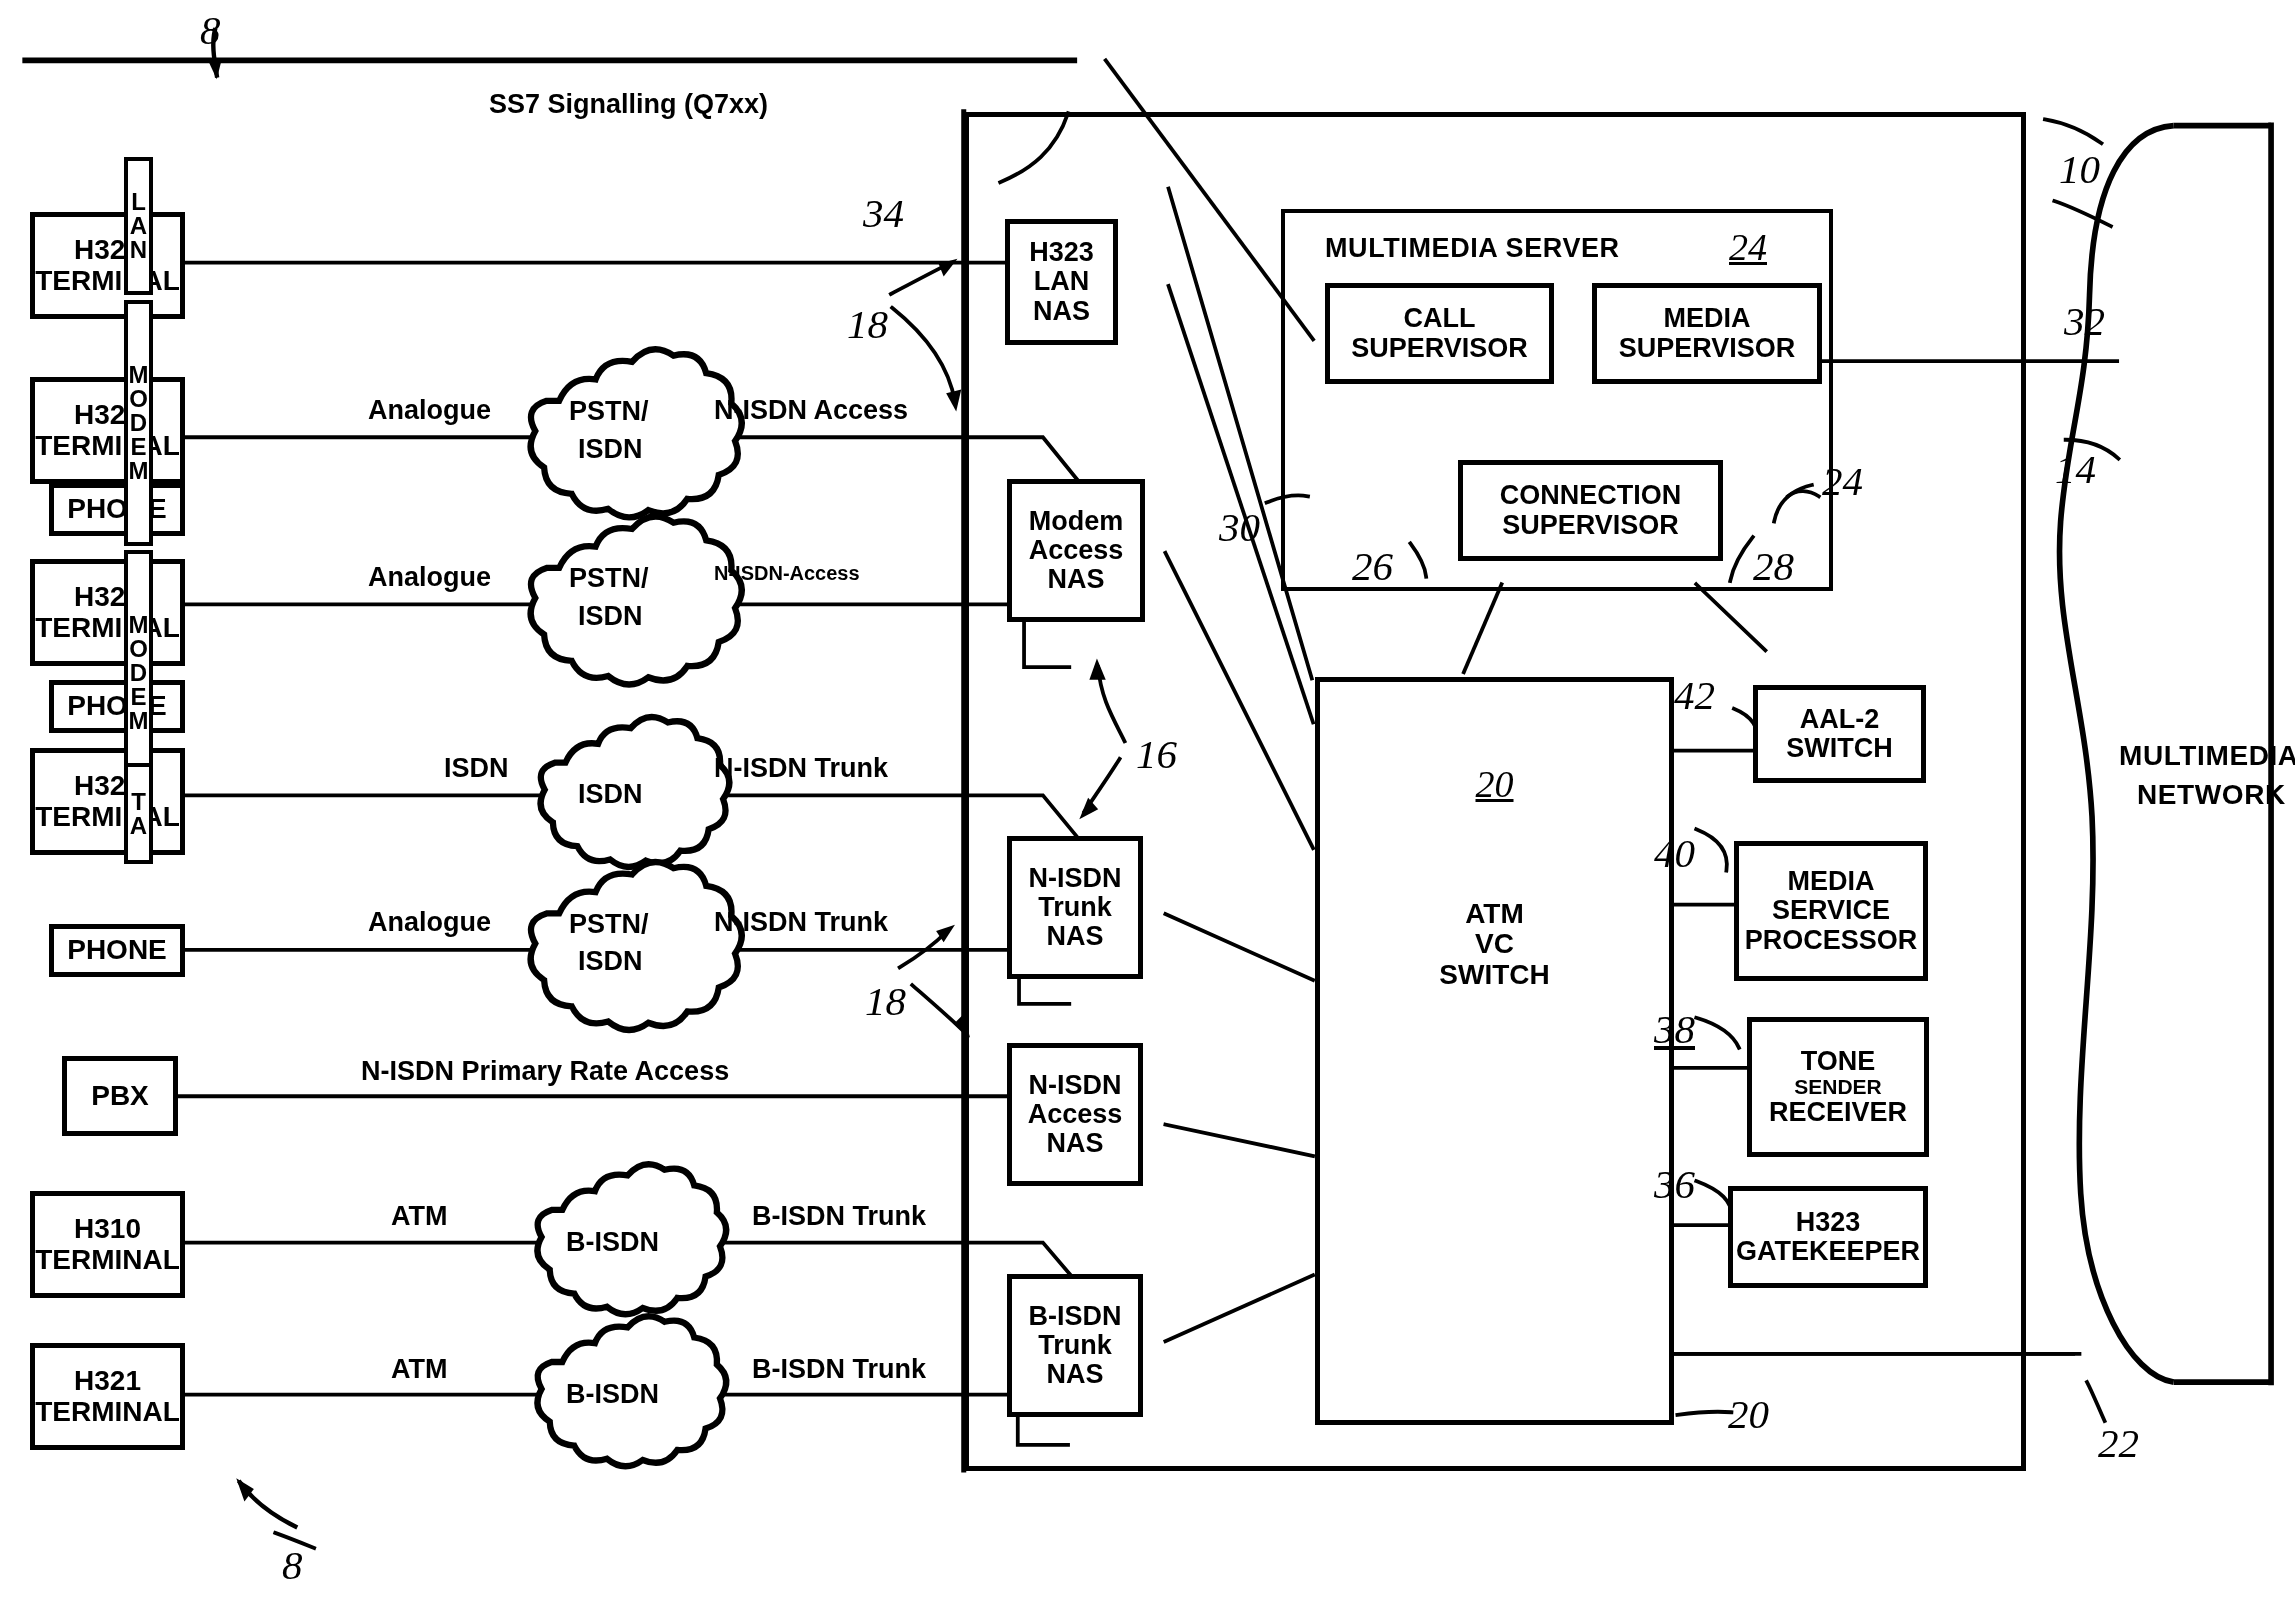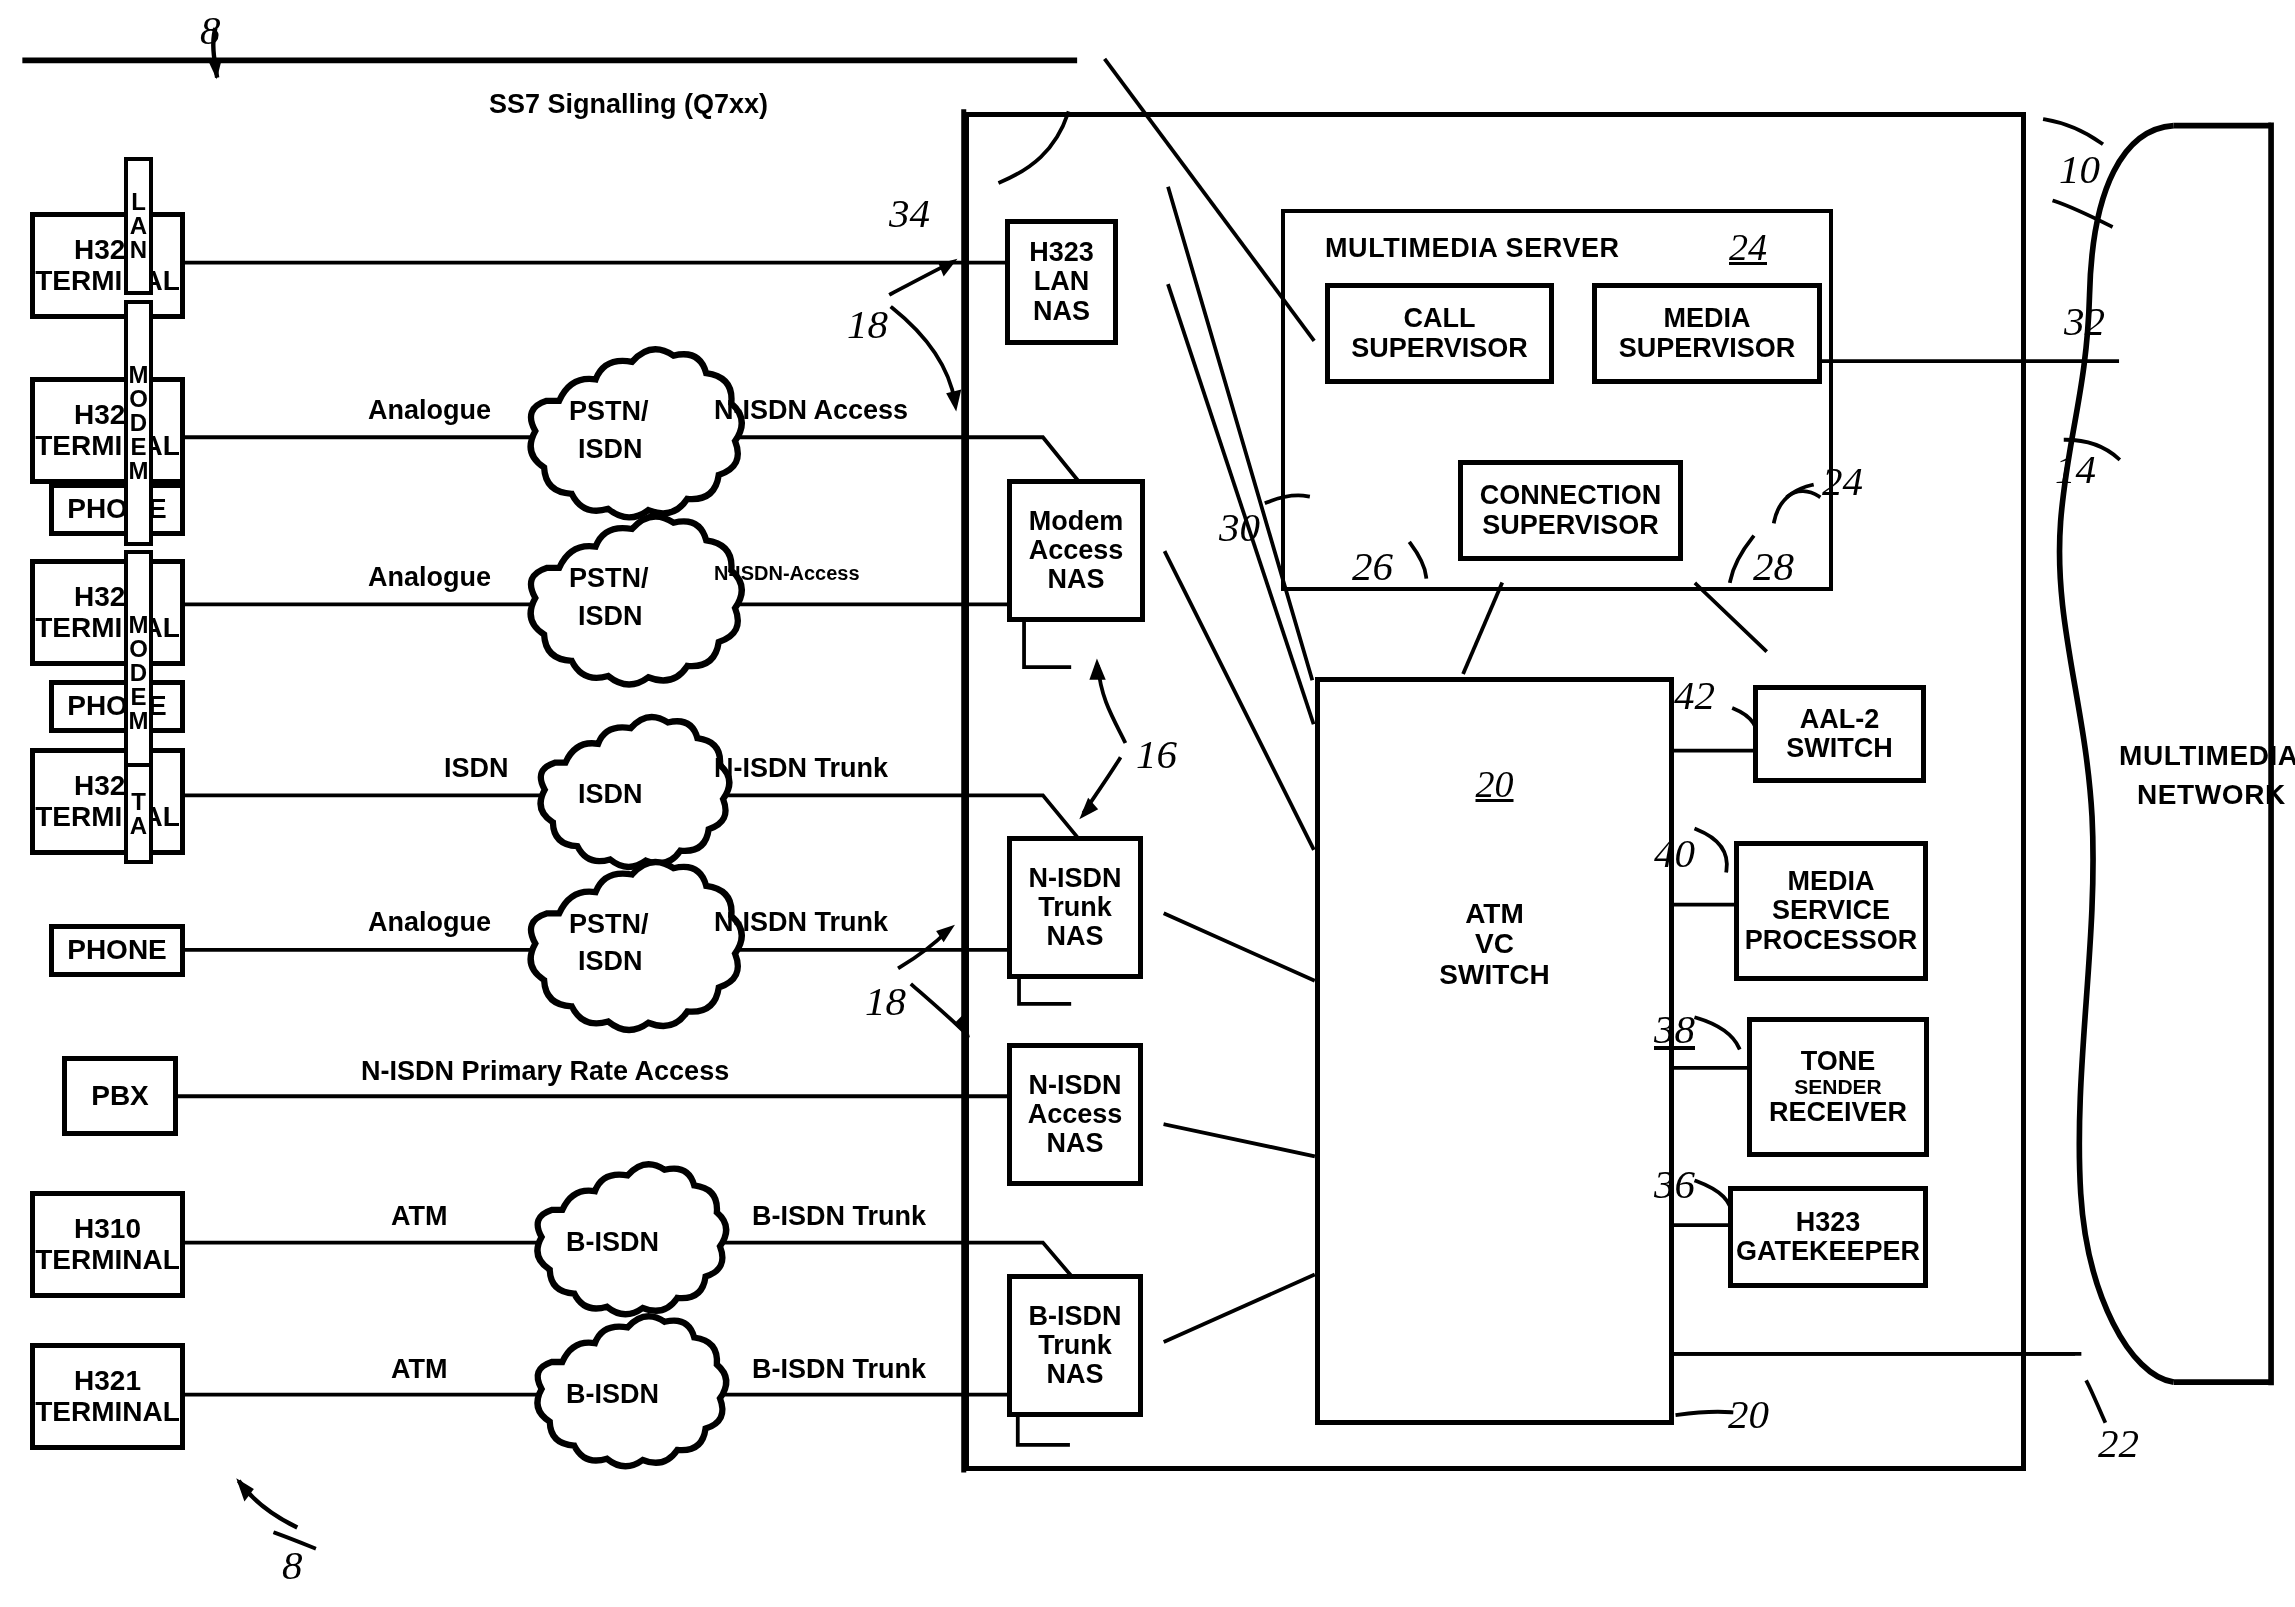--- a/index.html
+++ b/index.html
@@ -202,21 +202,21 @@
     </g>
   </svg>
 
   <div class="frame" style="left:964px;top:112px;width:1062px;height:1359px;border-width:5.7px;"></div>
 
   <div class="lbl" style="left:489px;top:89px;font-size:27px;">SS7 Signalling (Q7xx)</div>
 
 
   <div class="refnum" style="left:200px;top:6.3px;font-size:41px;">8</div>
   <div class="refnum" style="left:282px;top:1541px;font-size:41px;">8</div>
-  <div class="refnum" style="left:863px;top:189px;font-size:41px;margin-left:26px;">34</div>
+  <div class="refnum" style="left:863px;top:189px;font-size:41px;">34</div>
   <div class="refnum" style="left:847px;top:300px;font-size:41px;">18</div>
   <div class="refnum" style="left:865px;top:977px;font-size:41px;">18</div>
   <div class="refnum" style="left:1136px;top:730px;font-size:41px;">16</div>
   <div class="refnum" style="left:2059px;top:145px;font-size:41px;">10</div>
   <div class="refnum" style="left:2064px;top:297px;font-size:41px;">32</div>
   <div class="refnum" style="left:2055px;top:445px;font-size:41px;text-align:center;">14</div>
   <div class="refnum" style="left:2098px;top:1419px;font-size:41px;">22</div>
   <div class="refnum" style="left:1822px;top:457px;font-size:41px;">24</div>
   <div class="refnum" style="left:1728px;top:1390px;font-size:41px;">20</div>
 
@@ -377,21 +377,21 @@
   <div class="box thick" style="left:1325px;top:283px;width:229px;height:101px;">
     <span style="font-size:27px;">CALL</span>
     <span style="font-size:27px;">SUPERVISOR</span>
   </div>
 
   <div class="box thick" style="left:1592px;top:283px;width:230px;height:101px;">
     <span style="font-size:27px;">MEDIA</span>
     <span style="font-size:27px;">SUPERVISOR</span>
   </div>
 
-  <div class="box thick" style="left:1458px;top:460px;width:225px;height:101px;">
+  <div class="box thick" style="left:1458px;top:460px;width:265px;height:101px;">
     <span style="font-size:27px;">CONNECTION</span>
     <span style="font-size:27px;">SUPERVISOR</span>
   </div>
 
   <div class="refnum" style="left:1352px;top:542px;font-size:41px;">26</div>
   <div class="refnum" style="left:1753px;top:542px;font-size:41px;">28</div>
   <div class="refnum" style="left:1219px;top:503px;font-size:41px;">30</div>
 
   <div class="box thick" style="left:1315px;top:677px;width:359px;height:748px;justify-content:flex-start;padding-top:82px;">
     <span class="refnum ul" style="position:static;font-size:38px;margin-bottom:94px;">20</span>

